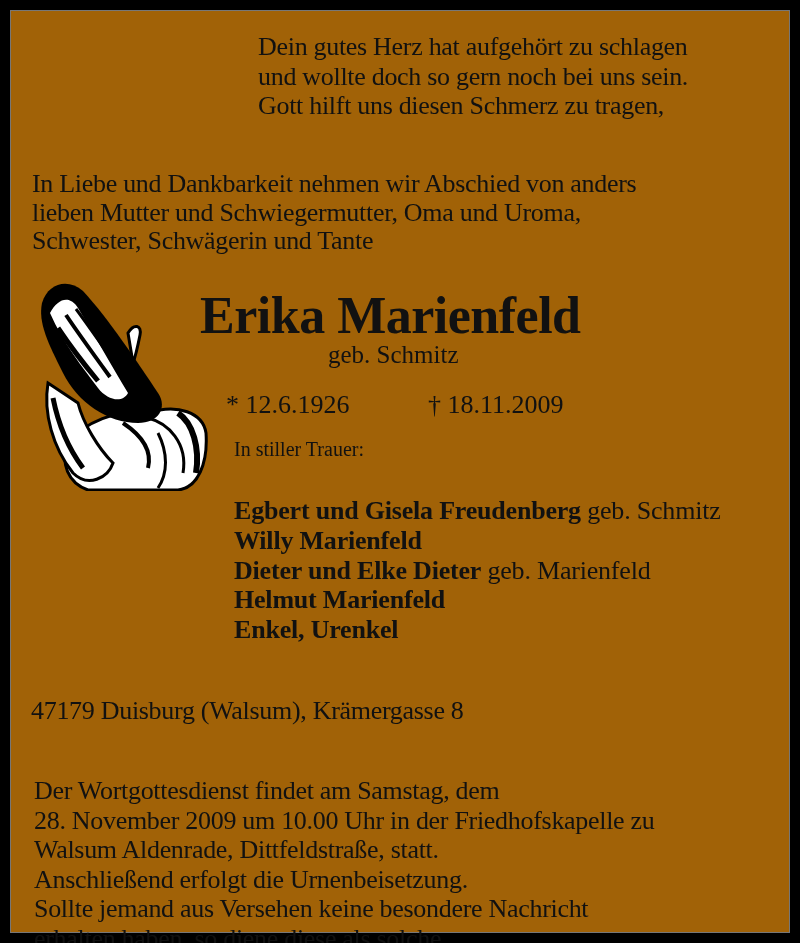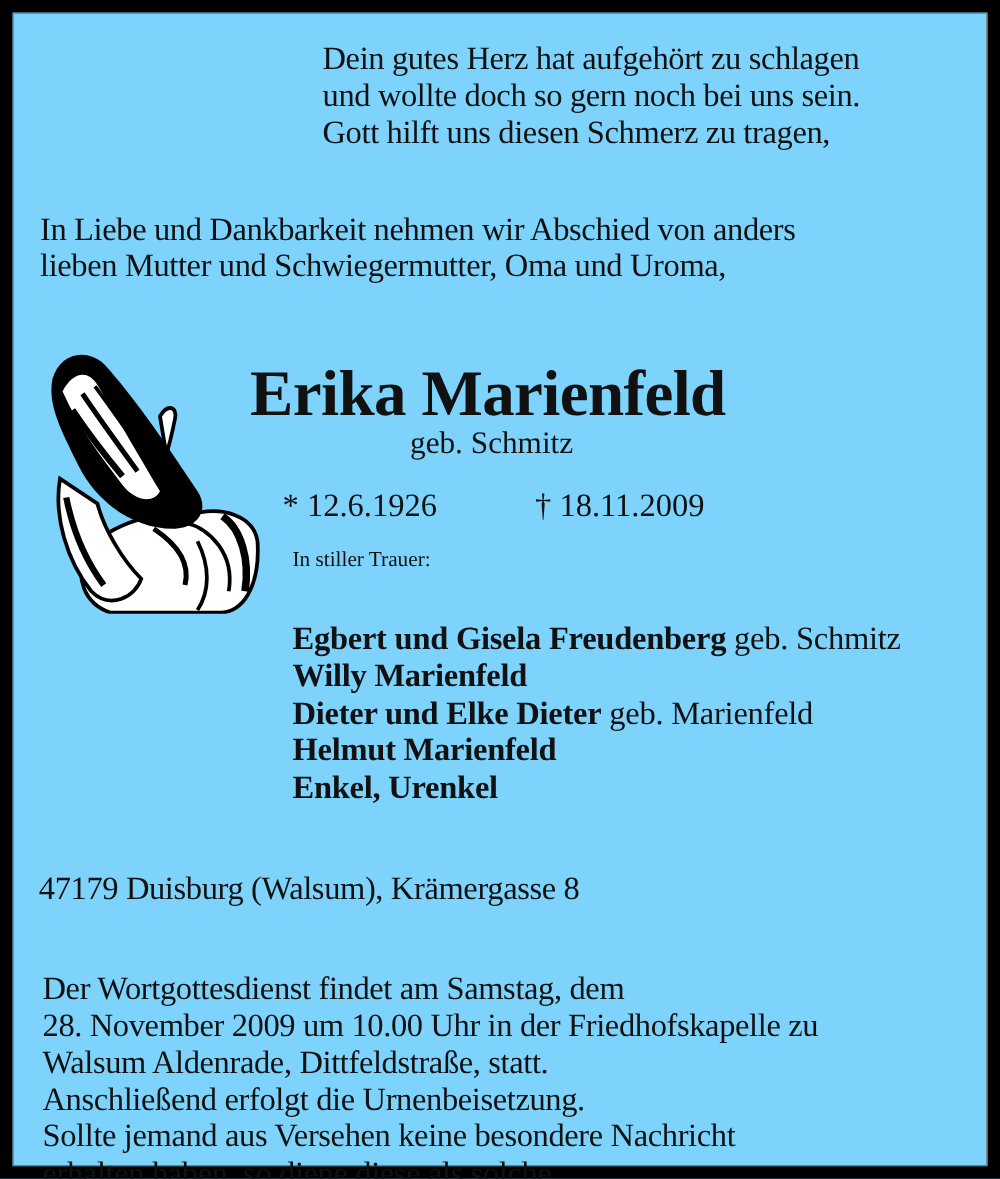--- a/index.html
+++ b/index.html
@@ -2,32 +2,32 @@
 <html><head>
 <meta charset="utf-8">
 <style>
   html, body { margin: 0; padding: 0; }
   body {
     width: 800px; height: 943px; background: #000; position: relative; overflow: hidden;
     font-family: "Liberation Serif", "DejaVu Serif", serif; color: #111;
   }
   .page {
     position: absolute; left: 10px; top: 10px; width: 780px; height: 923px;
-    background: #7dd3fc; box-shadow: inset 0 0 0 1px #777;
+    background: #a16207; box-shadow: inset 0 0 0 1px #777;
   }
   .abs { position: absolute; white-space: nowrap; }
   .poem { left: 248px; top: 22px; font-size: 26px; line-height: 29.5px; letter-spacing: -0.3px; }
   .poem div { height: 29.5px; }
   .intro { left: 22px; top: 160px; font-size: 26px; line-height: 28.5px; letter-spacing: -0.3px; }
   .hands { left: 18px; top: 263px; width: 182px; height: 218px; }
   .name { left: 190px; top: 276px; font-size: 52px; font-weight: bold; letter-spacing: -0.5px; }
   .maiden { left: 318px; top: 331px; font-size: 25px; }
   .born { left: 216px; top: 380px; font-size: 26px; }
   .died { left: 418px; top: 380px; font-size: 26px; }
-  .mourning { left: 224px; top: 428px; font-size: 17px; }
+  .mourning { left: 224px; top: 428px; font-size: 20px; }
   .family { left: 224px; top: 486px; font-size: 26px; line-height: 29.8px; letter-spacing: -0.2px; }
   .family div { height: 29.8px; }
   .family b { font-weight: bold; }
   .address { left: 21px; top: 686px; font-size: 26px; letter-spacing: -0.3px; }
   .service { left: 24px; top: 730px; font-size: 26px; line-height: 29.5px; letter-spacing: -0.3px; margin-top: 36px; }
   .service div { height: 29.5px; }
 </style>
 </head>
 <body>
 
@@ -35,20 +35,21 @@
 
   <div class="abs poem">
     <div>Dein gutes Herz hat aufgehört zu schlagen</div>
     <div>und wollte doch so gern noch bei  uns sein.</div>
     <div>Gott hilft uns diesen Schmerz zu tragen,</div>
   </div>
 
   <div class="abs intro">
     <div>In Liebe und Dankbarkeit nehmen wir Abschied von anders</div>
     <div>lieben Mutter und Schwiegermutter, Oma und Uroma,</div>
+    <div>Schwester, Schwägerin und Tante</div>
   </div>
 
   <div class="abs hands">
     <svg width="182" height="218" viewBox="0 0 182 218">
 
       <path d="M40 170 C55 150 90 135 120 140 C150 130 175 140 178 160 C180 190 170 215 150 217 L60 217 C40 210 32 190 40 170 Z" fill="#fff" stroke="#000" stroke-width="3"></path>
       <path d="M120 145 C140 150 160 170 155 200 M130 160 C140 180 140 200 130 215" fill="none" stroke="#000" stroke-width="3"></path>
       <path d="M150 140 C165 150 172 175 168 200" fill="none" stroke="#000" stroke-width="6"></path>
 
       <path d="M14 30 C20 10 40 5 55 18 C80 45 110 90 130 120 C140 135 130 150 110 150 C80 150 50 130 35 100 C20 70 10 50 14 30 Z" fill="#000"></path>

